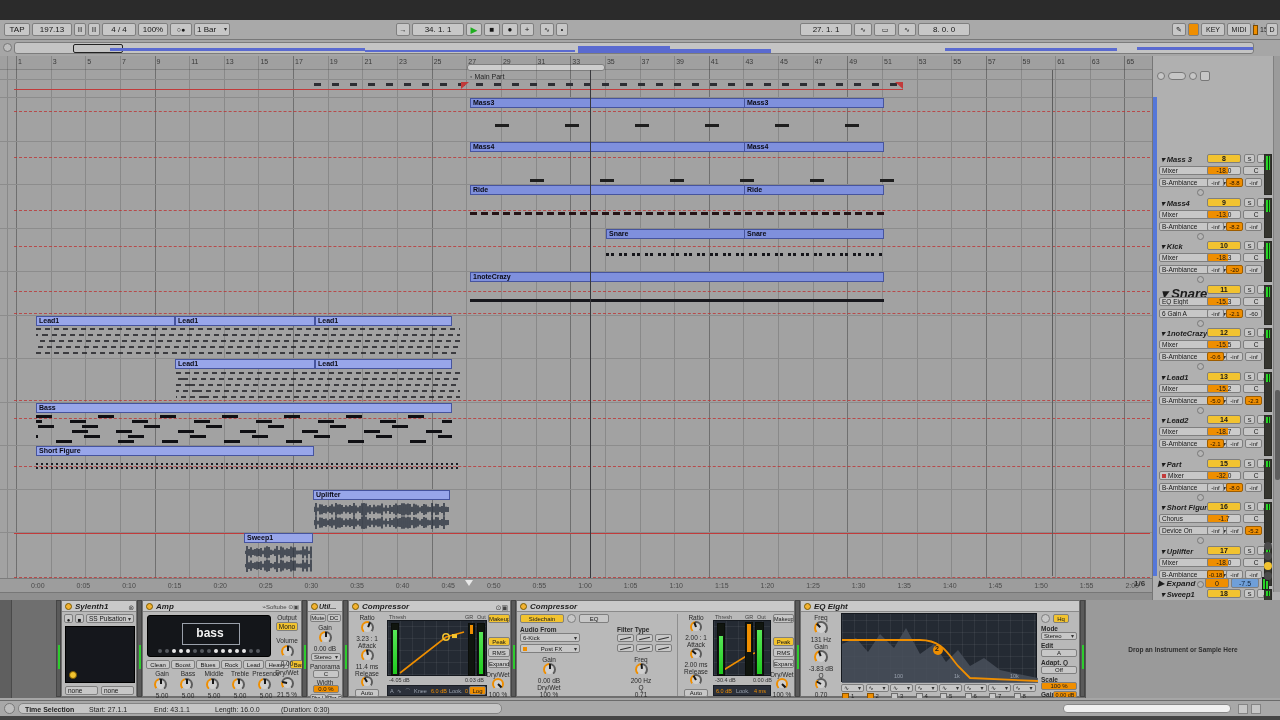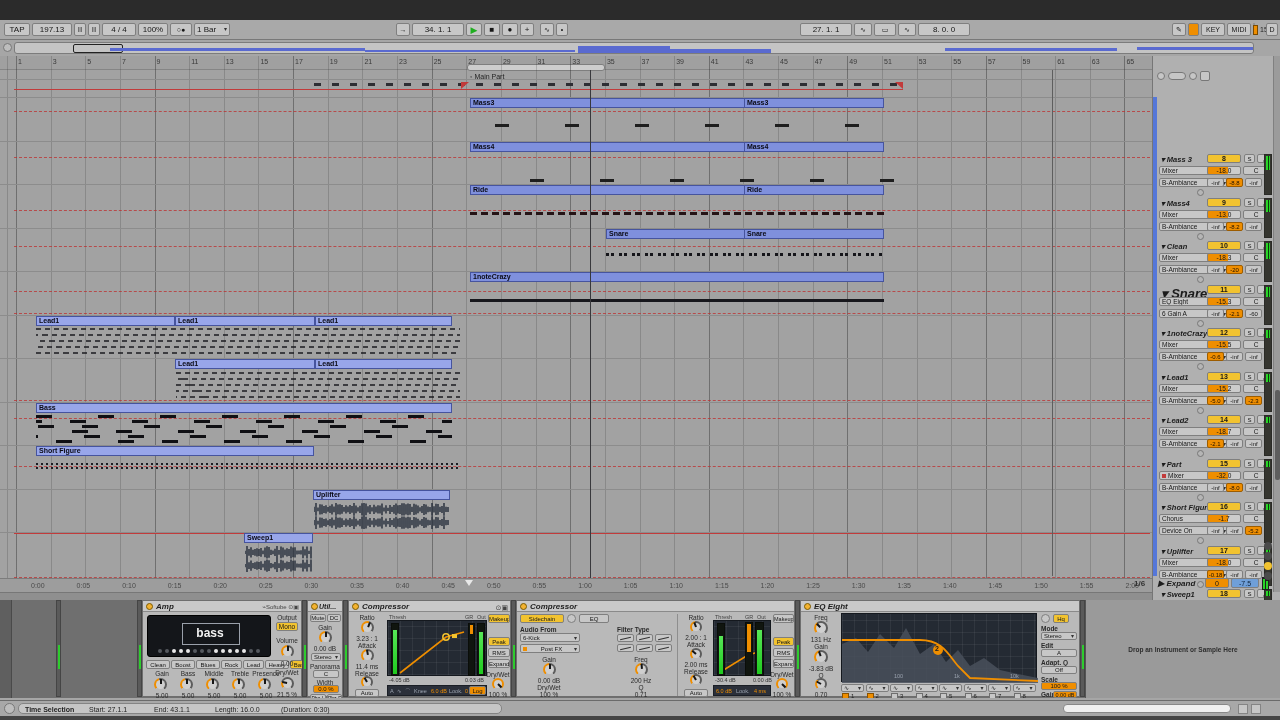--- a/index.html
+++ b/index.html
@@ -327,21 +327,21 @@
         <div class="bx dd" style="position: absolute; box-sizing: border-box; left: 6px; top: 166px; width: 70px; height: 9px; font-size: 6.5px; line-height: 8px;">
           <span>B-Ambiance</span>
         </div>
         <div class="bx" style="position: absolute; box-sizing: border-box; left: 54px; top: 166px; width: 17px; height: 9px; font-size: 6px; line-height: 8px;">-inf</div>
         <div class="bx sendhl" style="position: absolute; box-sizing: border-box; left: 73px; top: 166px; width: 17px; height: 9px; font-size: 6px; line-height: 8px;">-8.2</div>
         <div class="bx" style="position: absolute; box-sizing: border-box; left: 92px; top: 166px; width: 17px; height: 9px; font-size: 6px; line-height: 8px;">-inf</div>
         <div class="fc" style="position: absolute; box-sizing: border-box; left: 44px; top: 177px;"></div>
         <div class="mtr" style="position: absolute; box-sizing: border-box; left: 111px; top: 142px; width: 8px; height: 40px;">
           <div class="mg" style="position: absolute; box-sizing: border-box; height: 12px;"></div>
         </div>
-        <div style="position: absolute; box-sizing: border-box; left: 8px; top: 186px; width: 90px; height: 9px; font-size: 7.5px; font-weight: bold; font-style: italic; color: rgb(27, 27, 27); white-space: nowrap;">▾ Clean</div>
+        <div style="position: absolute; box-sizing: border-box; left: 8px; top: 186px; width: 90px; height: 9px; font-size: 7.5px; font-weight: bold; font-style: italic; color: rgb(27, 27, 27); white-space: nowrap;">▾ Kick</div>
         <div class="bx yellow" style="position: absolute; box-sizing: border-box; left: 54px; top: 185px; width: 34px; height: 9px; font-size: 7px; line-height: 8px; font-weight: bold;">10</div>
         <div class="bx" style="position: absolute; box-sizing: border-box; left: 91px; top: 185px; width: 11px; height: 9px; font-size: 6px; line-height: 8px;">S</div>
         <div class="bx" style="position: absolute; box-sizing: border-box; left: 104px; top: 185px; width: 12px; height: 9px;"><span class="spk"></span></div>
         <div class="bx dd" style="position: absolute; box-sizing: border-box; left: 6px; top: 197px; width: 70px; height: 9px; font-size: 6.5px; line-height: 8px;">
           <span>Mixer</span>
         </div>
         <div class="bx" style="position: absolute; box-sizing: border-box; left: 54px; top: 197px; width: 34px; height: 9px; font-size: 6.5px; line-height: 8px; background: linear-gradient(90deg, rgb(239, 142, 0) 0px, rgb(239, 142, 0) 62%, rgb(204, 204, 204) 62%);">-18.3</div>
         <div class="bx" style="position: absolute; box-sizing: border-box; left: 90px; top: 197px; width: 26px; height: 9px; font-size: 6.5px; line-height: 8px;">C</div>
         <div class="bx dd" style="position: absolute; box-sizing: border-box; left: 6px; top: 209px; width: 70px; height: 9px; font-size: 6.5px; line-height: 8px;">
           <span>B-Ambiance</span>
@@ -515,20 +515,33 @@
       <div style="position:absolute;top:20px;width:8px;height:8px;border-radius:50%;background:#f2c330;"></div>
       <div style="position:absolute;top:30px;width:8px;height:8px;border-radius:50%;background:#4a4a4a;"></div>
     </div>
   </div>
 
   <div class="abs" id="devzone" style="left:0;top:600px;width:1280px;height:98px;background:#6f6f6f;overflow:hidden;">
     <div class="abs" style="left:0;top:0;width:12px;height:98px;background:#5f5f5f;border-right:1px solid #4a4a4a;"></div>
 
     <div class="sep" style="left:56px;"></div>
 
+    <div class="dev" style="left:61px;width:76px;">
+      <div class="dtitle"><span>Sylenth1</span><span class="dkicons">⊗</span></div>
+      <div class="abs bx" style="left:2px;top:13px;width:9px;height:9px;font-size:6px;">●</div>
+      <div class="abs bx" style="left:13px;top:13px;width:9px;height:9px;font-size:6px;">■</div>
+      <div class="abs bx dd" style="left:24px;top:13px;width:48px;height:9px;font-size:6.5px;line-height:8px;">
+          <span>SS Pulsation</span>
+        </div>
+      <div class="abs" style="left:3px;top:25px;width:70px;height:57px;background:#15171c;border:1px solid #000;">
+        <div style="position:absolute;left:3px;bottom:3px;width:6px;height:6px;border-radius:50%;background:#f2c330;border:1px solid #7a5a00;"></div>
+      </div>
+      <div class="abs bx" style="left:3px;top:85px;width:33px;height:9px;font-size:6.5px;line-height:8px;text-align:left;padding-left:2px;">none</div>
+      <div class="abs bx" style="left:39px;top:85px;width:33px;height:9px;font-size:6.5px;line-height:8px;text-align:left;padding-left:2px;">none</div>
+    </div>
     <div class="sep" style="left:137px;"></div>
 
     <div class="dev" style="left:142px;width:160px;">
       <div class="dtitle"><span>Amp</span><span class="dkicons" style="font-size:6px;">⌁<span>Softube</span> ⊙▣</span></div>
       <div class="abs" style="left:4px;top:14px;width:124px;height:42px;background:#14161a;border:1px solid #000;border-radius:3px;">
         <div style="position:absolute;left:34px;top:7px;width:56px;height:20px;border:1px solid #9aa0aa;"></div>
         <div style="position:absolute;left:34px;top:7px;width:56px;height:20px;color:#f2f2f2;font-size:12px;line-height:20px;text-align:center;font-weight:bold;">bass</div>
         <div class="abs" id="ampleds" style="left:10px;top:32px;width:108px;height:6px;">
             <div class="ledoff" style="position: absolute; box-sizing: border-box; left: 0px; top: 1px; width: 4px; height: 4px; border-radius: 50%;"></div>
             <div class="ledoff" style="position: absolute; box-sizing: border-box; left: 7px; top: 1px; width: 4px; height: 4px; border-radius: 50%;"></div>

